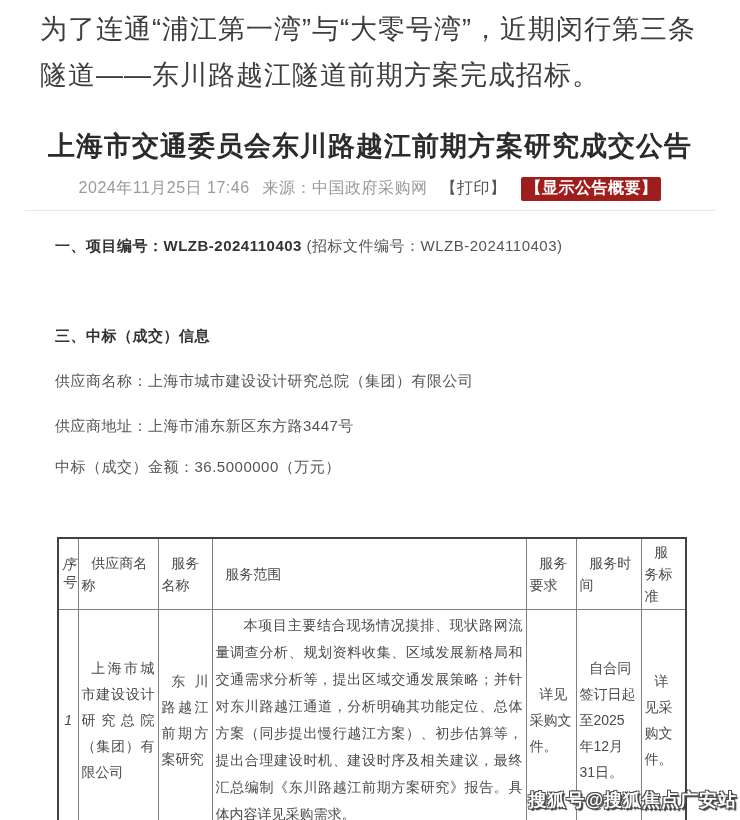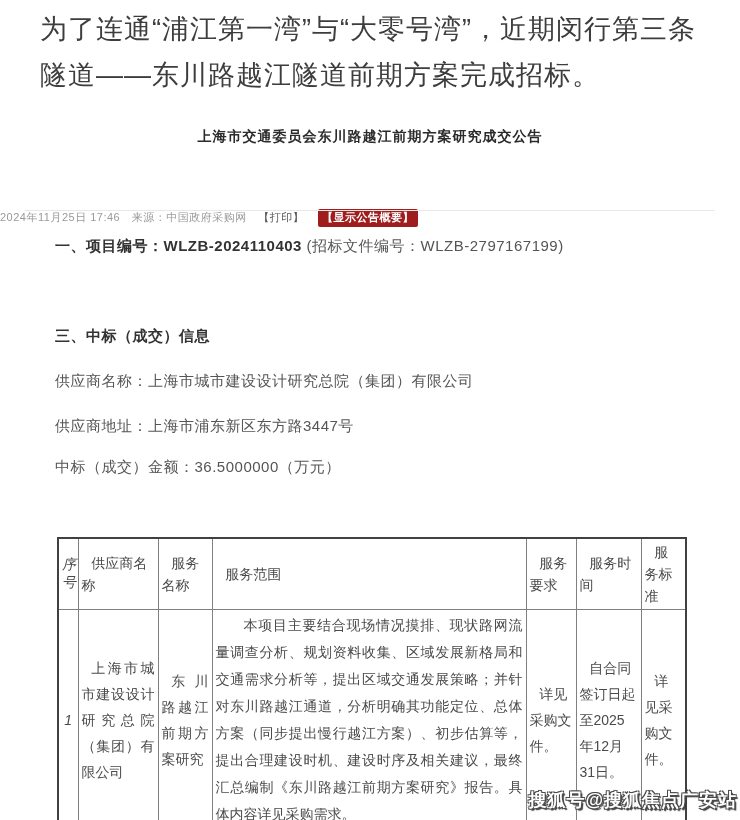--- a/index.html
+++ b/index.html
@@ -7,26 +7,26 @@
     position:relative; width:740px; height:820px; background:#ffffff;
     font-family:"Liberation Sans","DejaVu Sans",sans-serif; overflow:hidden;
   }
   .headline {
     position:absolute; left:40px; top:6px; width:672px;
     font-size:27px; line-height:46px; color:#3d3d3d; font-weight:400;
     letter-spacing:1px;
   }
   .title {
     position:absolute; left:0; top:128px; width:100%; margin:0;
-    text-align:center; font-size:14px; font-weight:700; color:#2b2b2b;
+    text-align:center; font-size:27px; font-weight:700; color:#2b2b2b;
     letter-spacing:1px;
   }
   .meta {
     position:absolute; left:0; top:177px; width:100%;
-    text-align:left; font-size:11px; color:#9a9a9a; letter-spacing:0.5px;margin-top:32px;
+    text-align:center; font-size:16px; color:#9a9a9a; letter-spacing:0.5px;
   }
   .meta .src { margin-left:8px; }
   .meta .print { color:#555555; margin-left:8px; cursor:pointer; }
   .badge {
     display:inline-block; margin-left:10px; padding:1px 4px 2px 4px;
     background:#a01d1d; color:#ffffff; font-weight:700; border-radius:2px;
     cursor:pointer;
   }
   .divider {
     position:absolute; left:25px; right:25px; top:210px; height:0;
@@ -75,21 +75,21 @@
   <div class="meta">
     <span>2024年11月25日 17:46</span>
     <span class="src">来源：中国政府采购网</span>
     <span class="print">【打印】</span>
     <span class="badge">【显示公告概要】</span>
   </div>
 
   <div class="divider"></div>
 
   <div class="line" style="top:237px">
-    <b>一、项目编号：WLZB-2024110403</b><span> (招标文件编号：WLZB-2797167199)</span>
+    <b>一、项目编号：WLZB-2024110403</b><span> (招标文件编号：WLZB-2024110403)</span>
   </div>
   <div class="line" style="top:372px">
     <b></b><span>供应商名称：上海市城市建设设计研究总院（集团）有限公司</span>
   </div>
   <div class="line" style="top:327px">
     <b>三、中标（成交）信息</b><span></span>
   </div>
   <div class="line" style="top:417px">
     <b></b><span>供应商地址：上海市浦东新区东方路3447号</span>
   </div>

